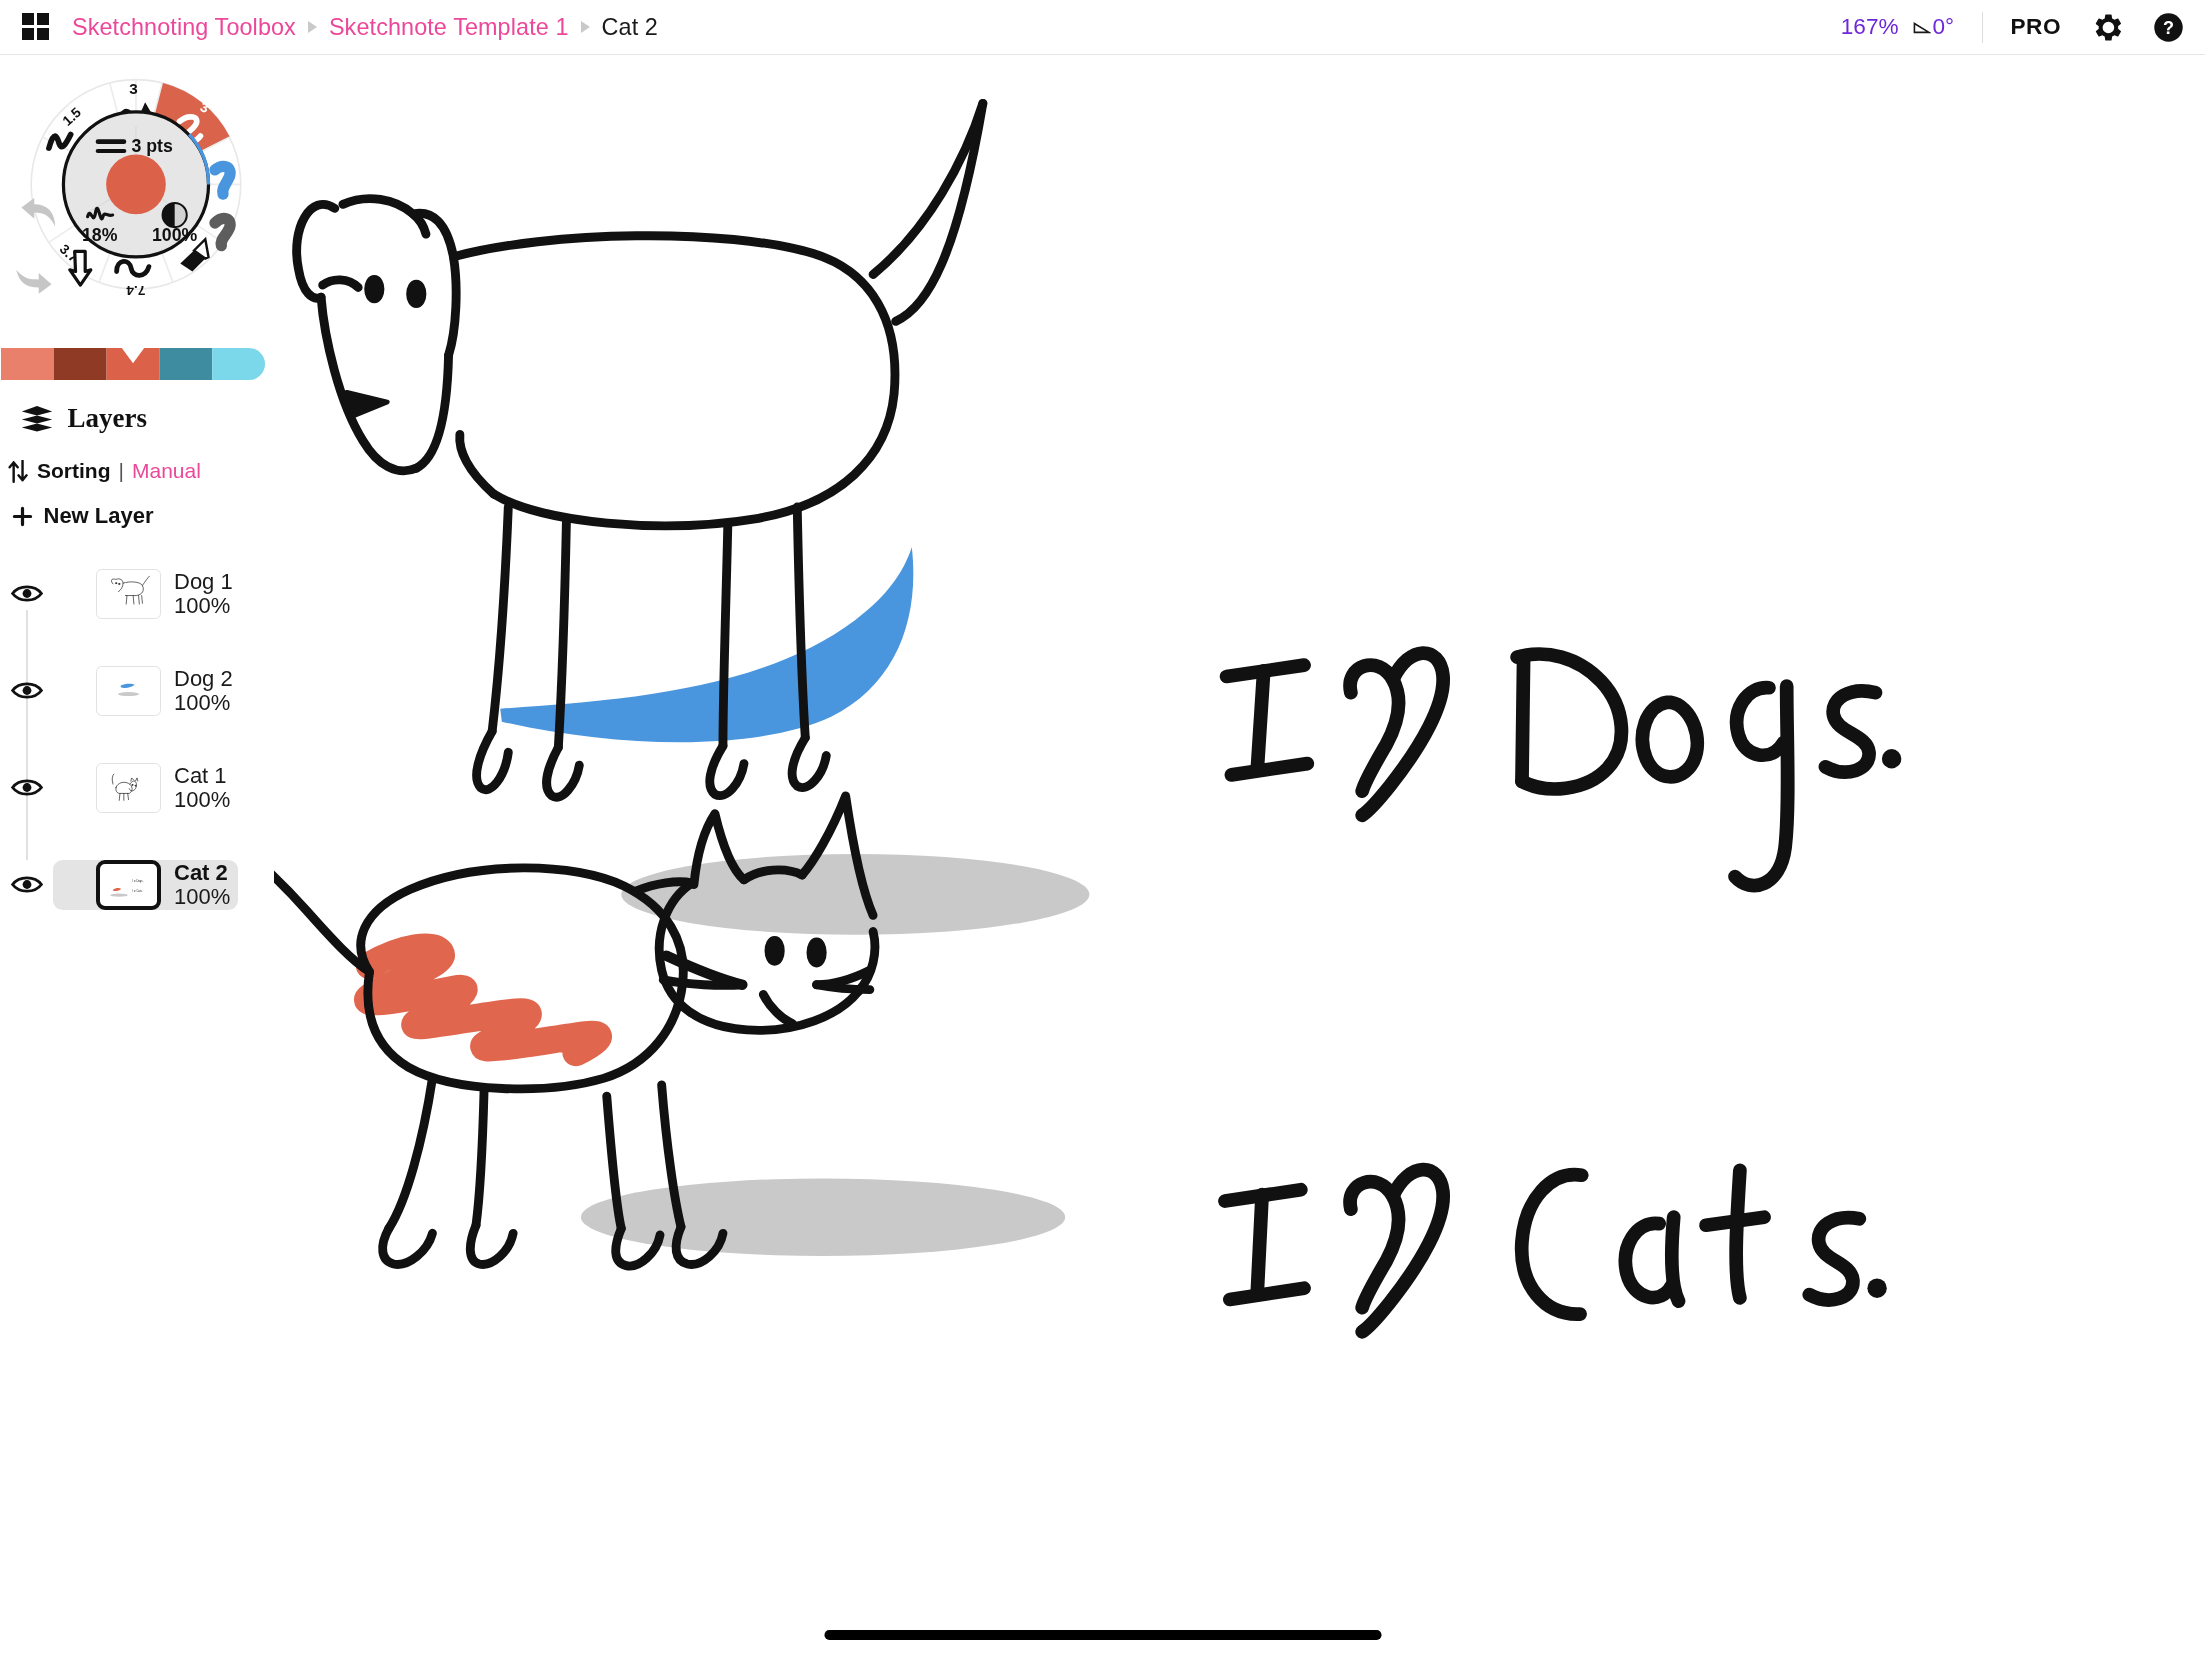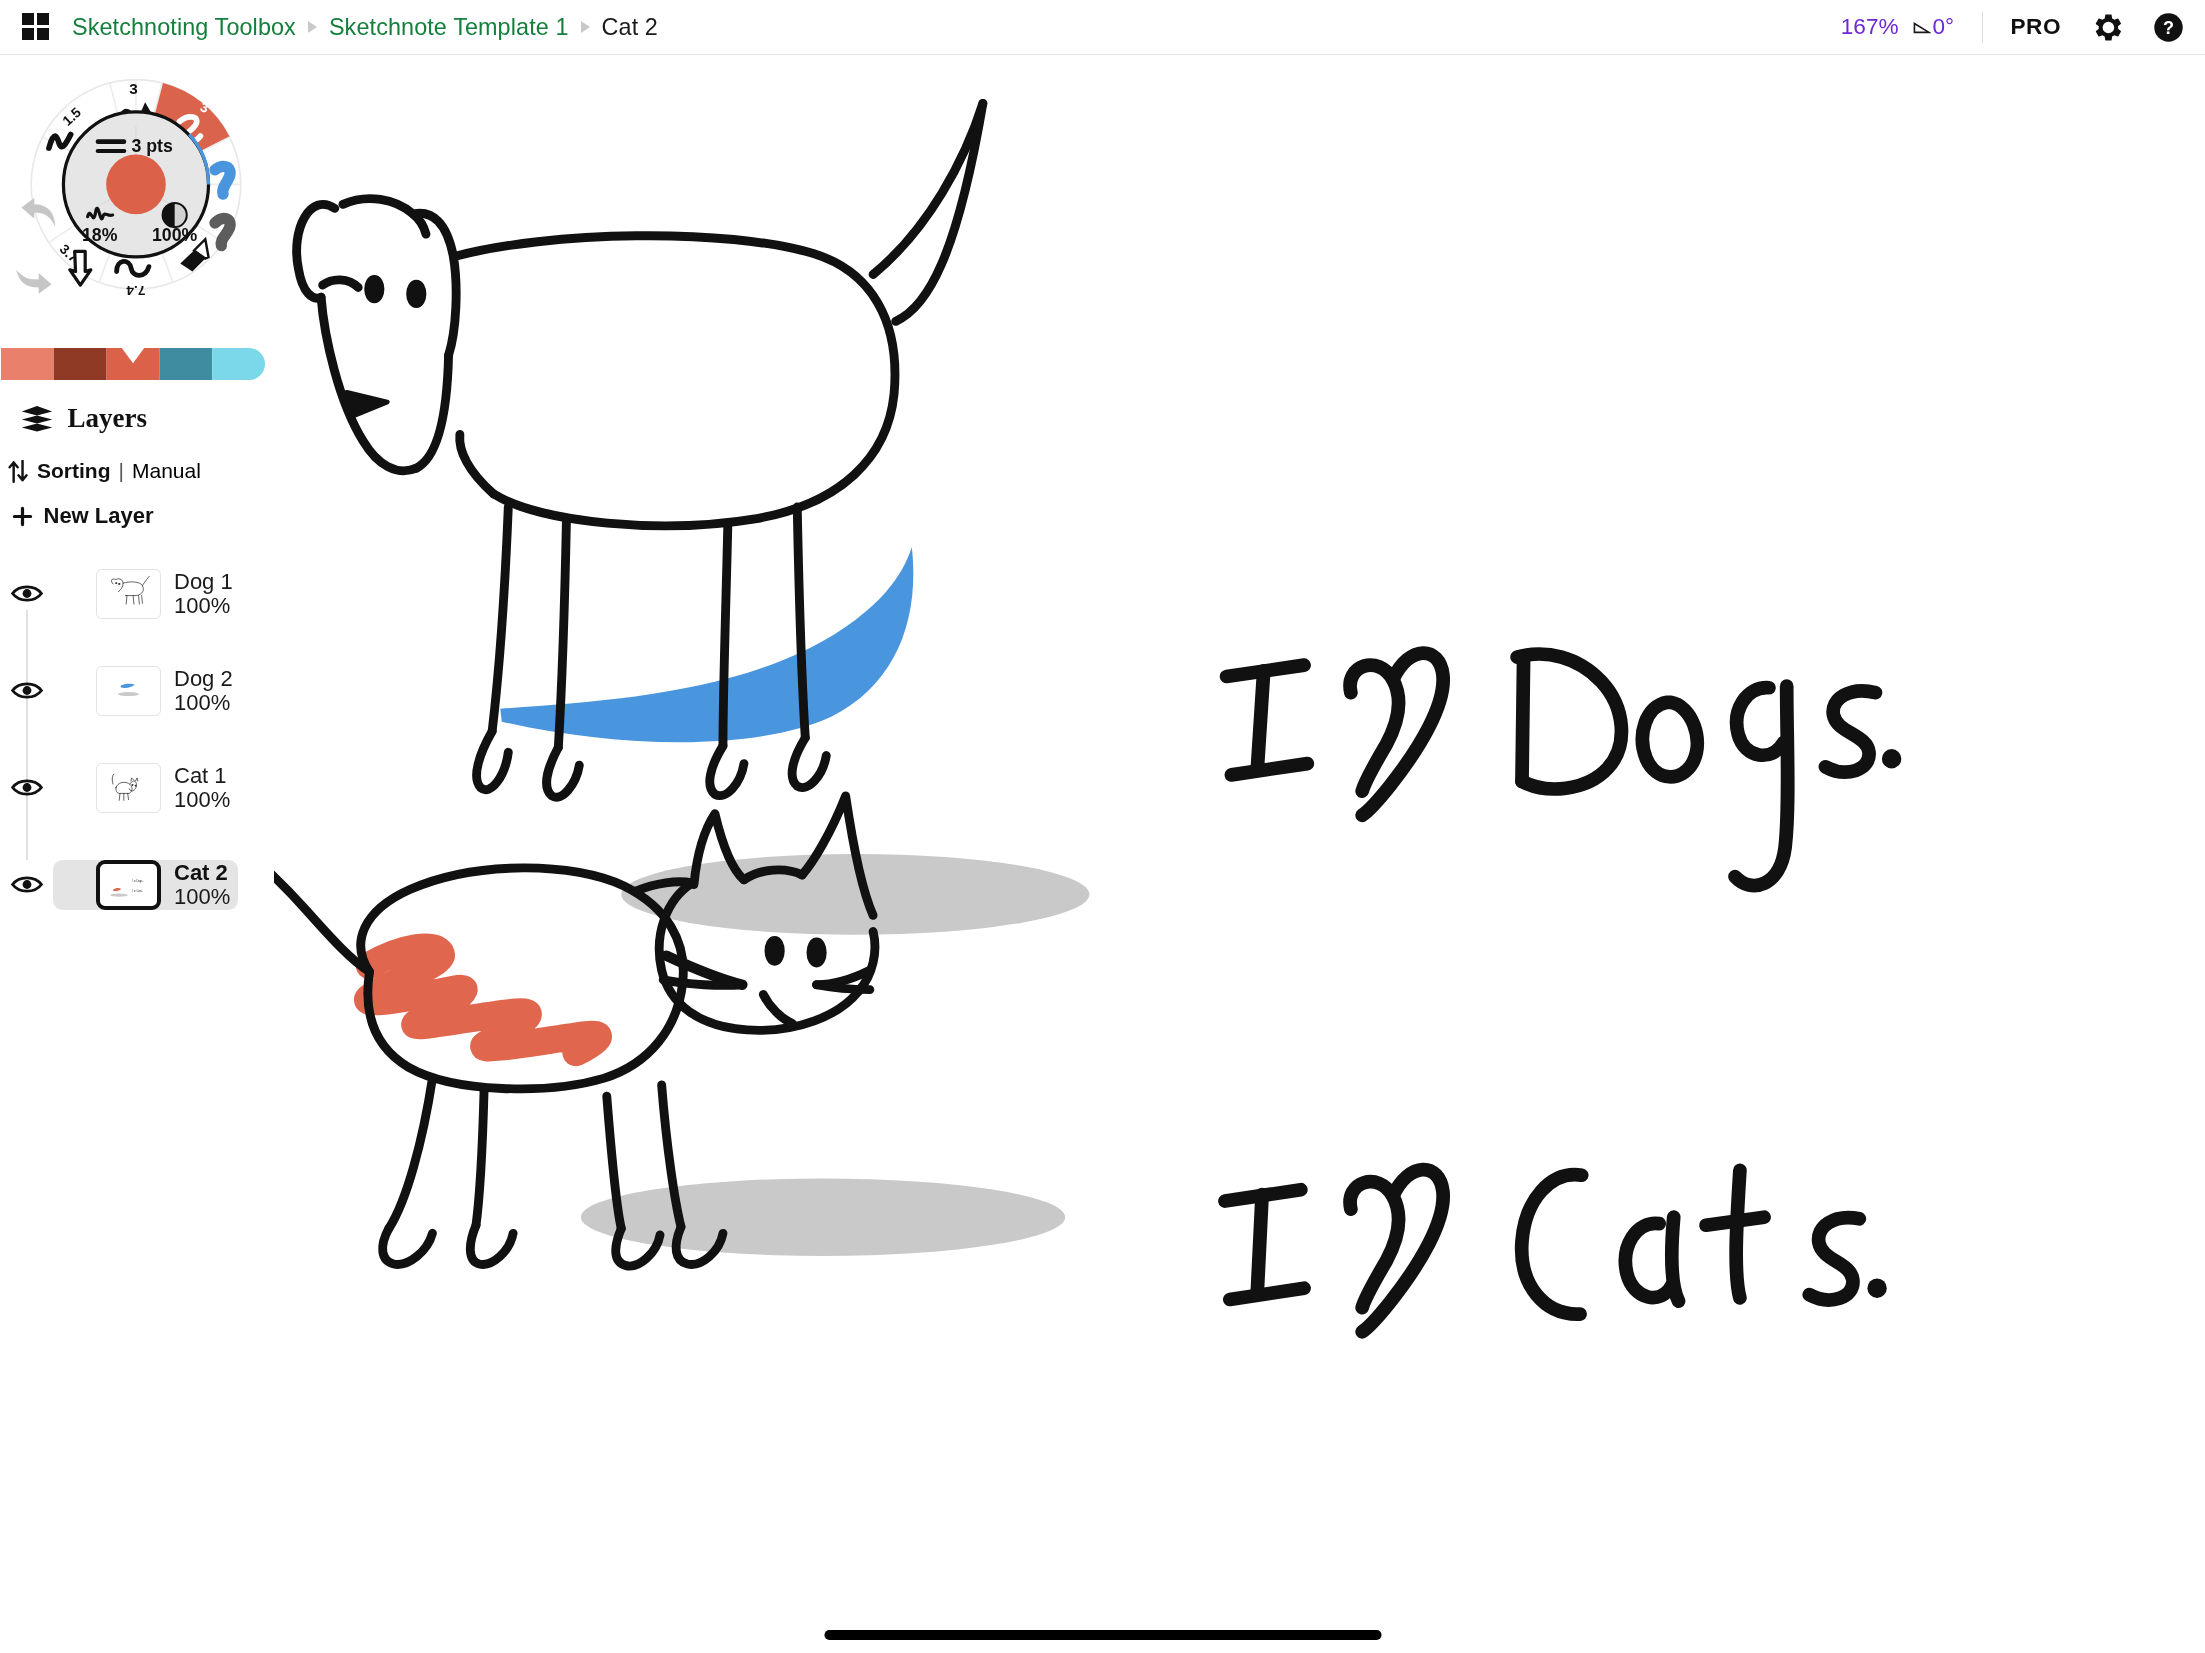--- a/index.html
+++ b/index.html
@@ -21,21 +21,21 @@
   }
   #app-grid-icon {
     margin-left: 22px; width: 27.4px; height: 27.4px;
     display: grid; grid-template-columns: 12px 12px; grid-template-rows: 12px 12px;
     gap: 3.2px;
   }
   #app-grid-icon span { background: #111; display:block; width:12px; height:12px; }
 
   .breadcrumb { display:flex; align-items:center; margin-left: 22.6px; }
   .crumb {
-    font-size: 23.4px; color: #15803d; letter-spacing: 0.1px; white-space: nowrap;
+    font-size: 23.4px; color: #ec4899; letter-spacing: 0.1px; white-space: nowrap;
   }
   .crumb.last { color: #1a1a1a; }
   .crumb-sep {
     width: 0; height: 0; margin: 0 12px;
     border-left: 9px solid #c9c9c9;
     border-top: 6.5px solid transparent;
     border-bottom: 6.5px solid transparent;
   }
 
   #header-right {
@@ -80,21 +80,21 @@
   #layers-stack-icon { margin-right: 14.5px; }
   #layers-title { font-size: 27px; font-weight: bold; color:#111; }
 
   #sorting-row {
     display:flex; align-items:flex-end; padding-left: 8px; margin-top: 18px;
     font-size: 21px; color:#1a1a1a;
   }
   #sorting-arrows-icon { margin-right: 8px; }
   #sorting-label { font-weight: bold; color:#111; }
   #sorting-sep { margin: 0 8px; color:#555; }
-  #sorting-value { color:#000000; }
+  #sorting-value { color:#ec4899; }
 
   #new-layer-row {
     display:flex; align-items:center; padding-left: 12px; margin-top: 20px;
     font-size: 22px; font-weight: bold; color:#111; cursor:pointer;
   }
   #plus-icon { margin-right: 10.5px; }
 
   #layer-list { margin-top: 24px; position: relative; }
   .layer-row {
     position: relative; display:flex; align-items:center; height: 81px;

